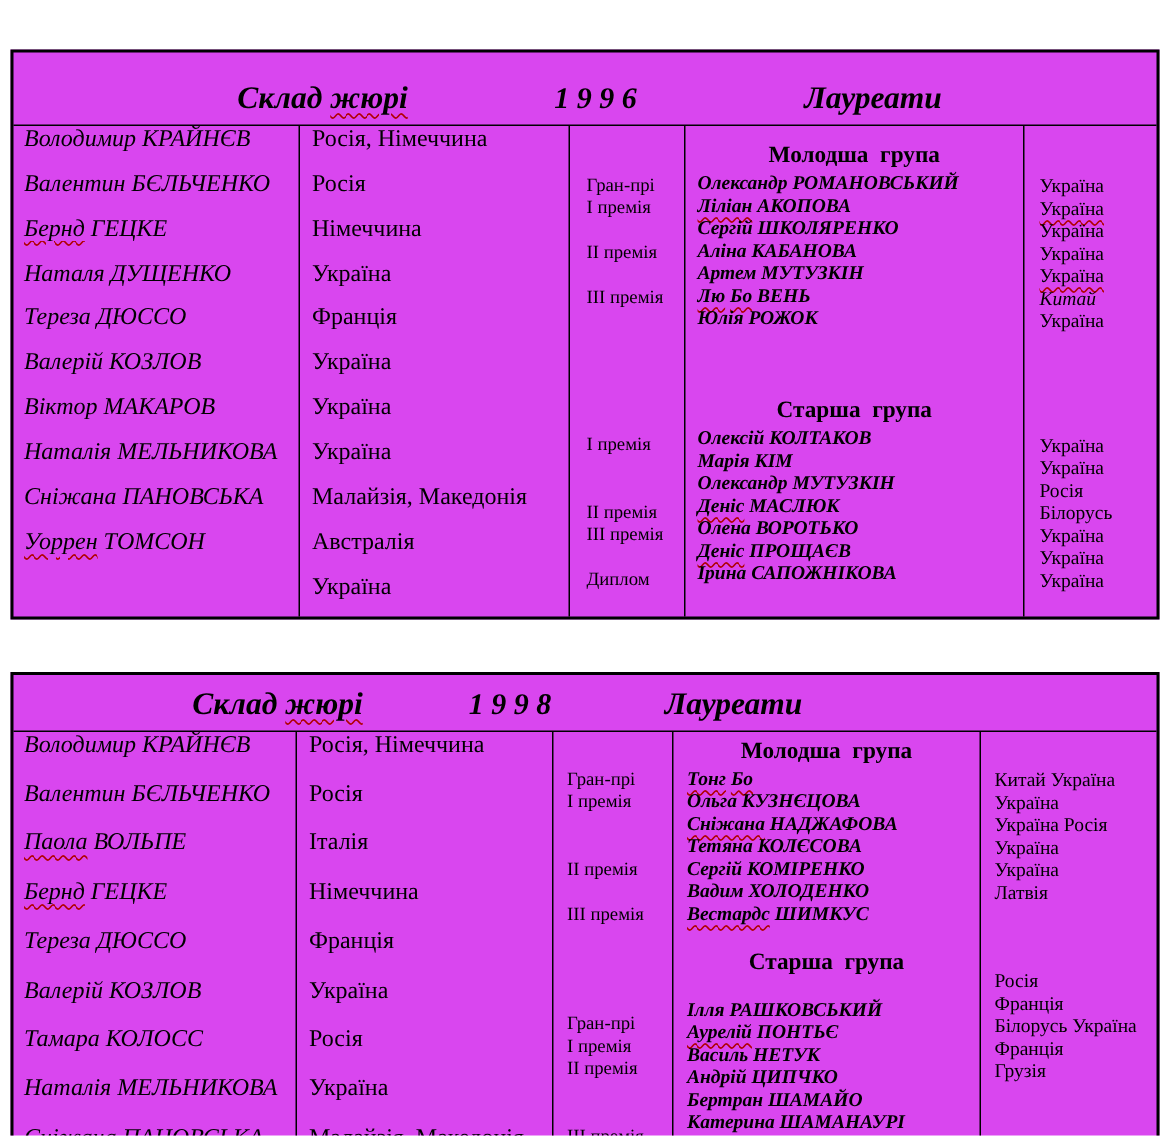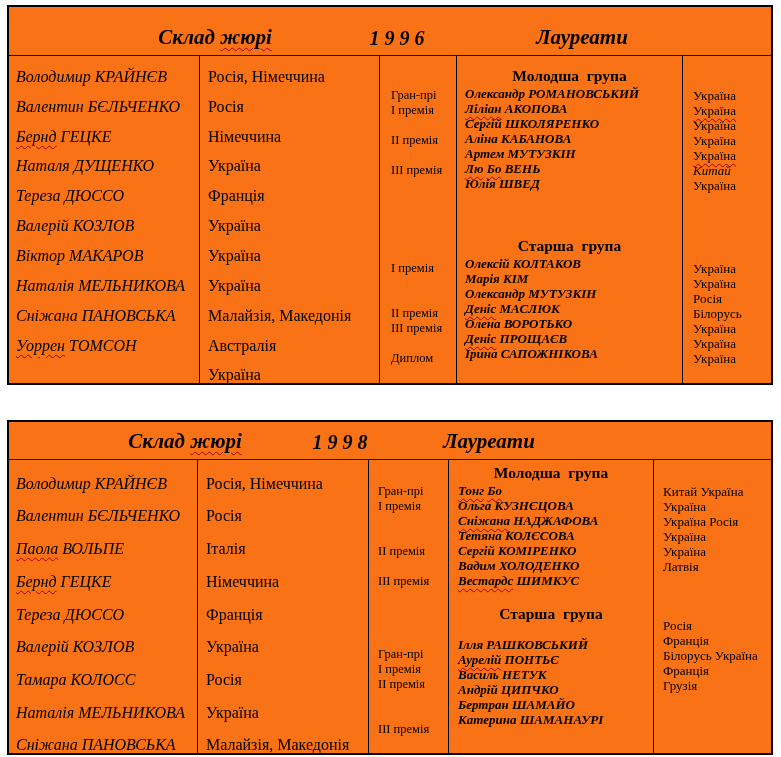--- a/index.html
+++ b/index.html
@@ -4,36 +4,36 @@
 <style>
   html,body{margin:0;padding:0;}
   body{
     width:781px;height:757px;position:relative;
     background:#ffffff;color:#000;
     font-family:"Liberation Serif","DejaVu Serif",serif;
     overflow:hidden;
   }
   .doc-table{
     position:absolute;box-sizing:border-box;
-    border:2px solid #000;background:#f97316;
+    border:2px solid #000;background:#d946ef;margin-top:28px;
   }
   .thead{position:absolute;top:0;left:0;right:0;}
   .thead .hspan{
     position:absolute;bottom:5px;transform:translateX(-50%);
     font-weight:bold;font-style:italic;white-space:pre;
   }
   .hspan.title,.hspan.laur{font-size:21px;}
   .hspan.year{font-size:20px;}
   .tbody{
     position:absolute;left:0;right:0;bottom:0;
     border-top:1.5px solid #000;
   }
   .tcol{position:absolute;top:0;bottom:0;box-sizing:border-box;overflow:hidden;}
   .tcol.bl{border-left:1.5px solid #000;}
-  .jrow{display:flex;align-items:flex-end;box-sizing:border-box;}
+  .jrow{display:flex;align-items:flex-start;box-sizing:border-box;}
   .jtext{font-size:16px;white-space:pre;}
   .jname{font-style:italic;padding-left:7px;}
   .jcountry{padding-left:8px;}
   .ll{height:15px;line-height:15px;font-size:13px;white-space:pre;box-sizing:border-box;}
   .ll.it{font-style:italic;font-weight:bold;}
   .ll.prz{font-size:12.5px;}
   .ll.hd{
     height:20px;line-height:20px;font-weight:bold;font-size:15.5px;
     text-align:center;font-style:normal;padding-left:0 !important;
   }
@@ -138,21 +138,21 @@
         <div class="ll prz" style="padding-left: 11px;">Диплом</div>
       </div>
       <div class="tcol bl" style="left: 447px; width: 226px; padding-top: 10px;">
         <div class="ll hd">Молодша  група</div>
         <div class="ll it" style="padding-left: 8px;">Олександр РОМАНОВСЬКИЙ</div>
         <div class="ll it" style="padding-left: 8px;"><span class="sp">Ліліан</span> АКОПОВА</div>
         <div class="ll it" style="padding-left: 8px;">Сергій ШКОЛЯРЕНКО</div>
         <div class="ll it" style="padding-left: 8px;">Аліна КАБАНОВА</div>
         <div class="ll it" style="padding-left: 8px;">Артем МУТУЗКІН</div>
         <div class="ll it" style="padding-left: 8px;"><span class="sp">Лю</span> <span class="sp">Бо</span> ВЕНЬ</div>
-        <div class="ll it" style="padding-left: 8px;">Юлія ШВЕД</div>
+        <div class="ll it" style="padding-left: 8px;">Юлія РОЖОК</div>
         <div class="ll hd" style="margin-top: 45px;">Старша  група</div>
         <div class="ll it" style="padding-left: 8px;">Олексій КОЛТАКОВ</div>
         <div class="ll it" style="padding-left: 8px;">Марія КІМ</div>
         <div class="ll it" style="padding-left: 8px;">Олександр МУТУЗКІН</div>
         <div class="ll it" style="padding-left: 8px;"><span class="sp">Деніс</span> МАСЛЮК</div>
         <div class="ll it" style="padding-left: 8px;">Олена ВОРОТЬКО</div>
         <div class="ll it" style="padding-left: 8px;"><span class="sp">Деніс</span> ПРОЩАЄВ</div>
         <div class="ll it" style="padding-left: 8px;">Ірина САПОЖНІКОВА</div>
       </div>
       <div class="tcol bl" style="left: 673px; width: 93px; padding-top: 32px;">

